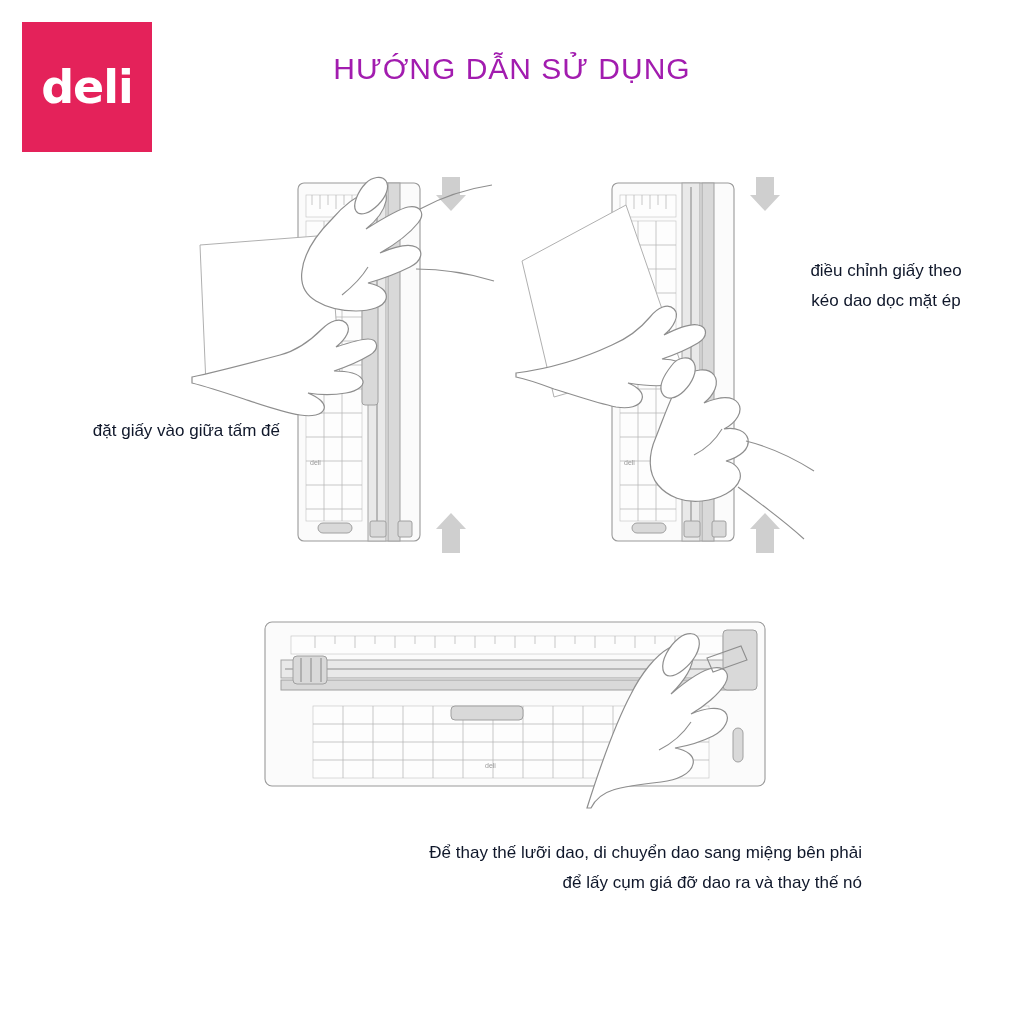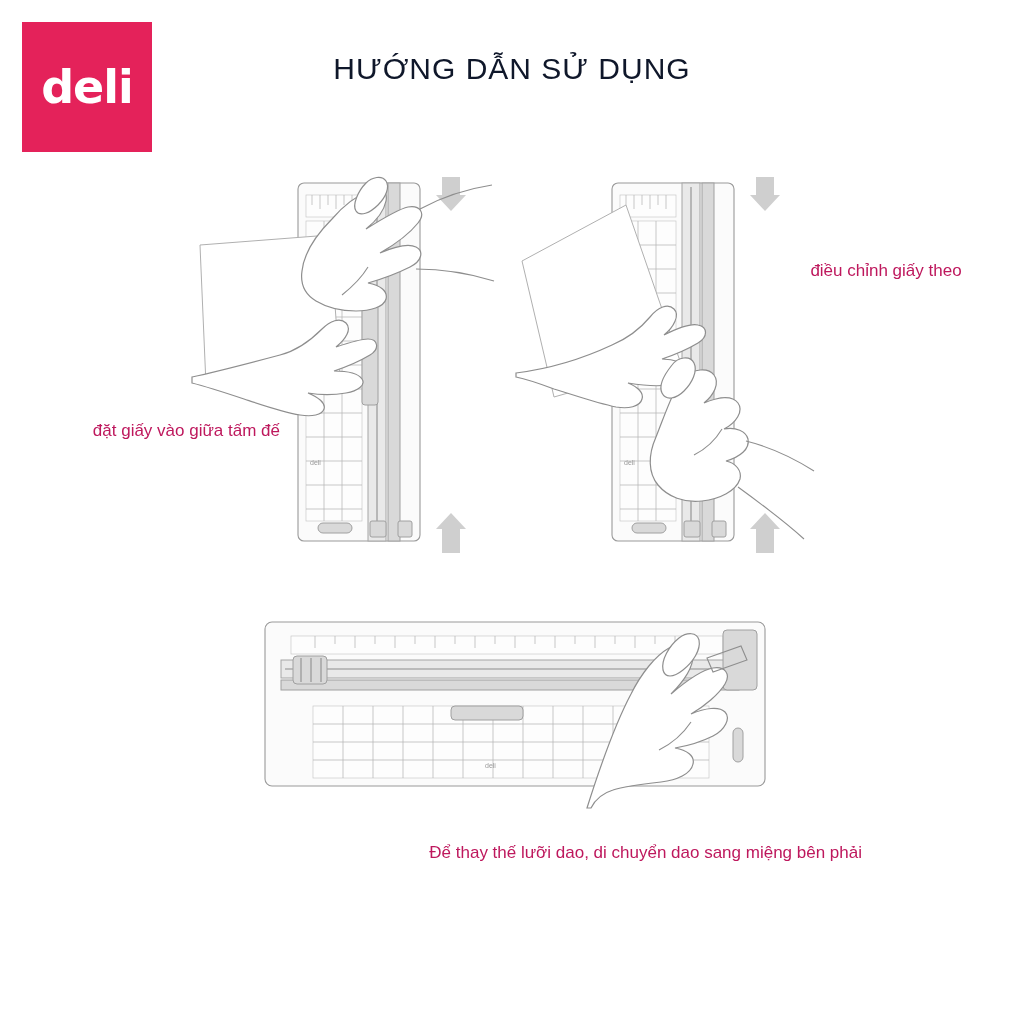--- a/index.html
+++ b/index.html
@@ -37,37 +37,37 @@
     font-family: "DejaVu Sans", sans-serif;
   }
   .page-title {
     position: absolute;
     left: 0;
     right: 0;
     top: 32px;
     text-align: center;
     font-size: 30px;
     letter-spacing: 1px;
-    color: #0f172a;
+    color: #a21caf;
     font-weight: normal;
   }
 
   
   .fig {
     position: absolute;
   }
   #fig1 { left: 210px;  top: 165px; width: 300px; height: 390px; }
   #fig2 { left: 560px;  top: 165px; width: 300px; height: 390px; }
   #fig3 { left: 255px;  top: 610px; width: 520px; height: 200px; }
 
   .caption {
     position: absolute;
     font-size: 17px;
     line-height: 30px;
-    color: #be185d;
+    color: #0f172a;
   }
   #cap1 {
     left: 20px;
     top: 416px;
     width: 260px;
     text-align: right;
   }
   #cap2 {
     left: 762px;
     top: 256px;
@@ -265,20 +265,21 @@
       <path class="ln-hand" d="M112,200 C118,192 130,190 134,198 C138,206 132,218 124,226
         C116,234 106,236 102,228 C98,220 104,210 112,200 Z"></path>
     </g>
     <path class="ln" d="M178,322 C200,338 222,354 244,374"></path>
     <path class="ln" d="M186,276 C210,282 232,292 254,306"></path>
   </svg>
 </div>
 
 <div class="caption" id="cap2">
   <div>điều chỉnh giấy theo</div>
+  <div>kéo dao dọc mặt ép</div>
 </div>
 
 <div class="fig" id="fig3">
   <svg width="520" height="200" viewBox="0 0 520 200">
 
     <g>
       <rect class="body-fill" x="10" y="12" width="500" height="164" rx="7"></rect>
 
       <rect class="grid-fill" x="58" y="96" width="396" height="72"></rect>
       <g class="ln-thin">
@@ -353,13 +354,14 @@
       <path class="ln-hand" d="M424,28 C432,22 442,22 444,30 C446,40 438,52 428,60
         C418,68 410,68 408,60 C406,50 414,36 424,28 Z"></path>
 
       <path class="ln" d="M452,48 L486,36 L492,50 L458,62 Z"></path>
     </g>
   </svg>
 </div>
 
 <div class="caption" id="cap3">
   <div>Để thay thế lưỡi dao, di chuyển dao sang miệng bên phải</div>
+  <div>để lấy cụm giá đỡ dao ra và thay thế nó</div>
 </div>
 
 </body></html>

